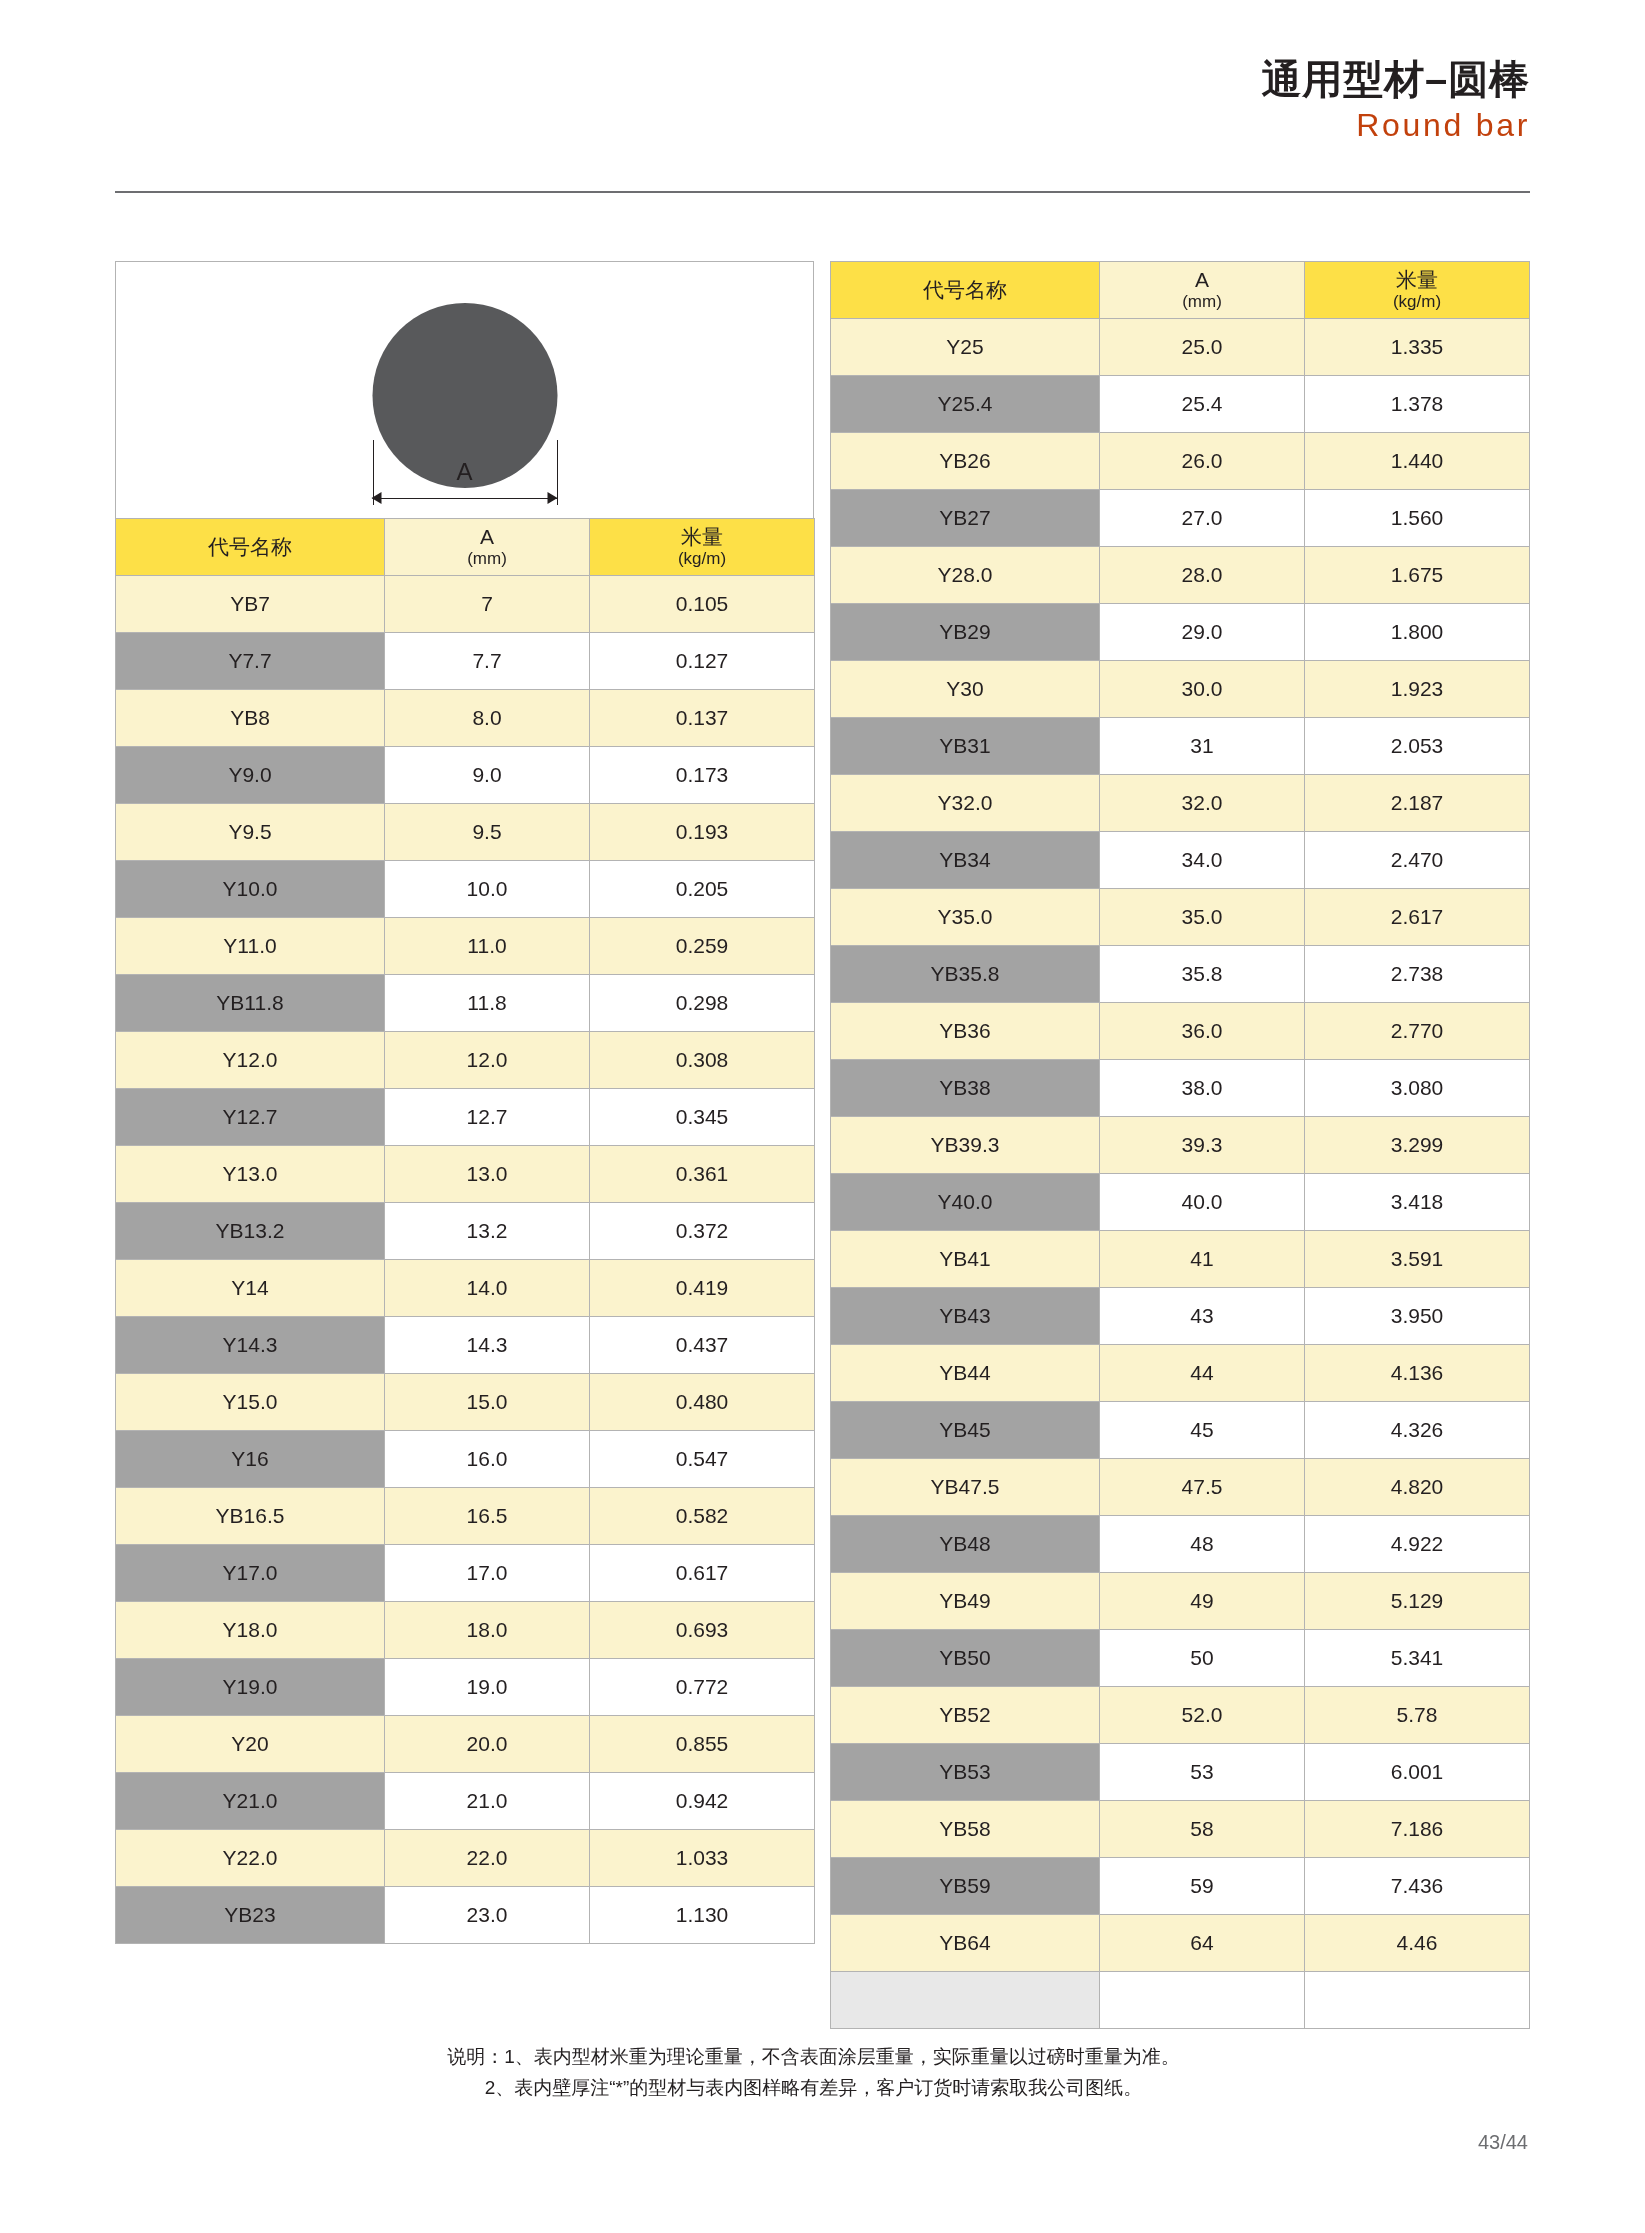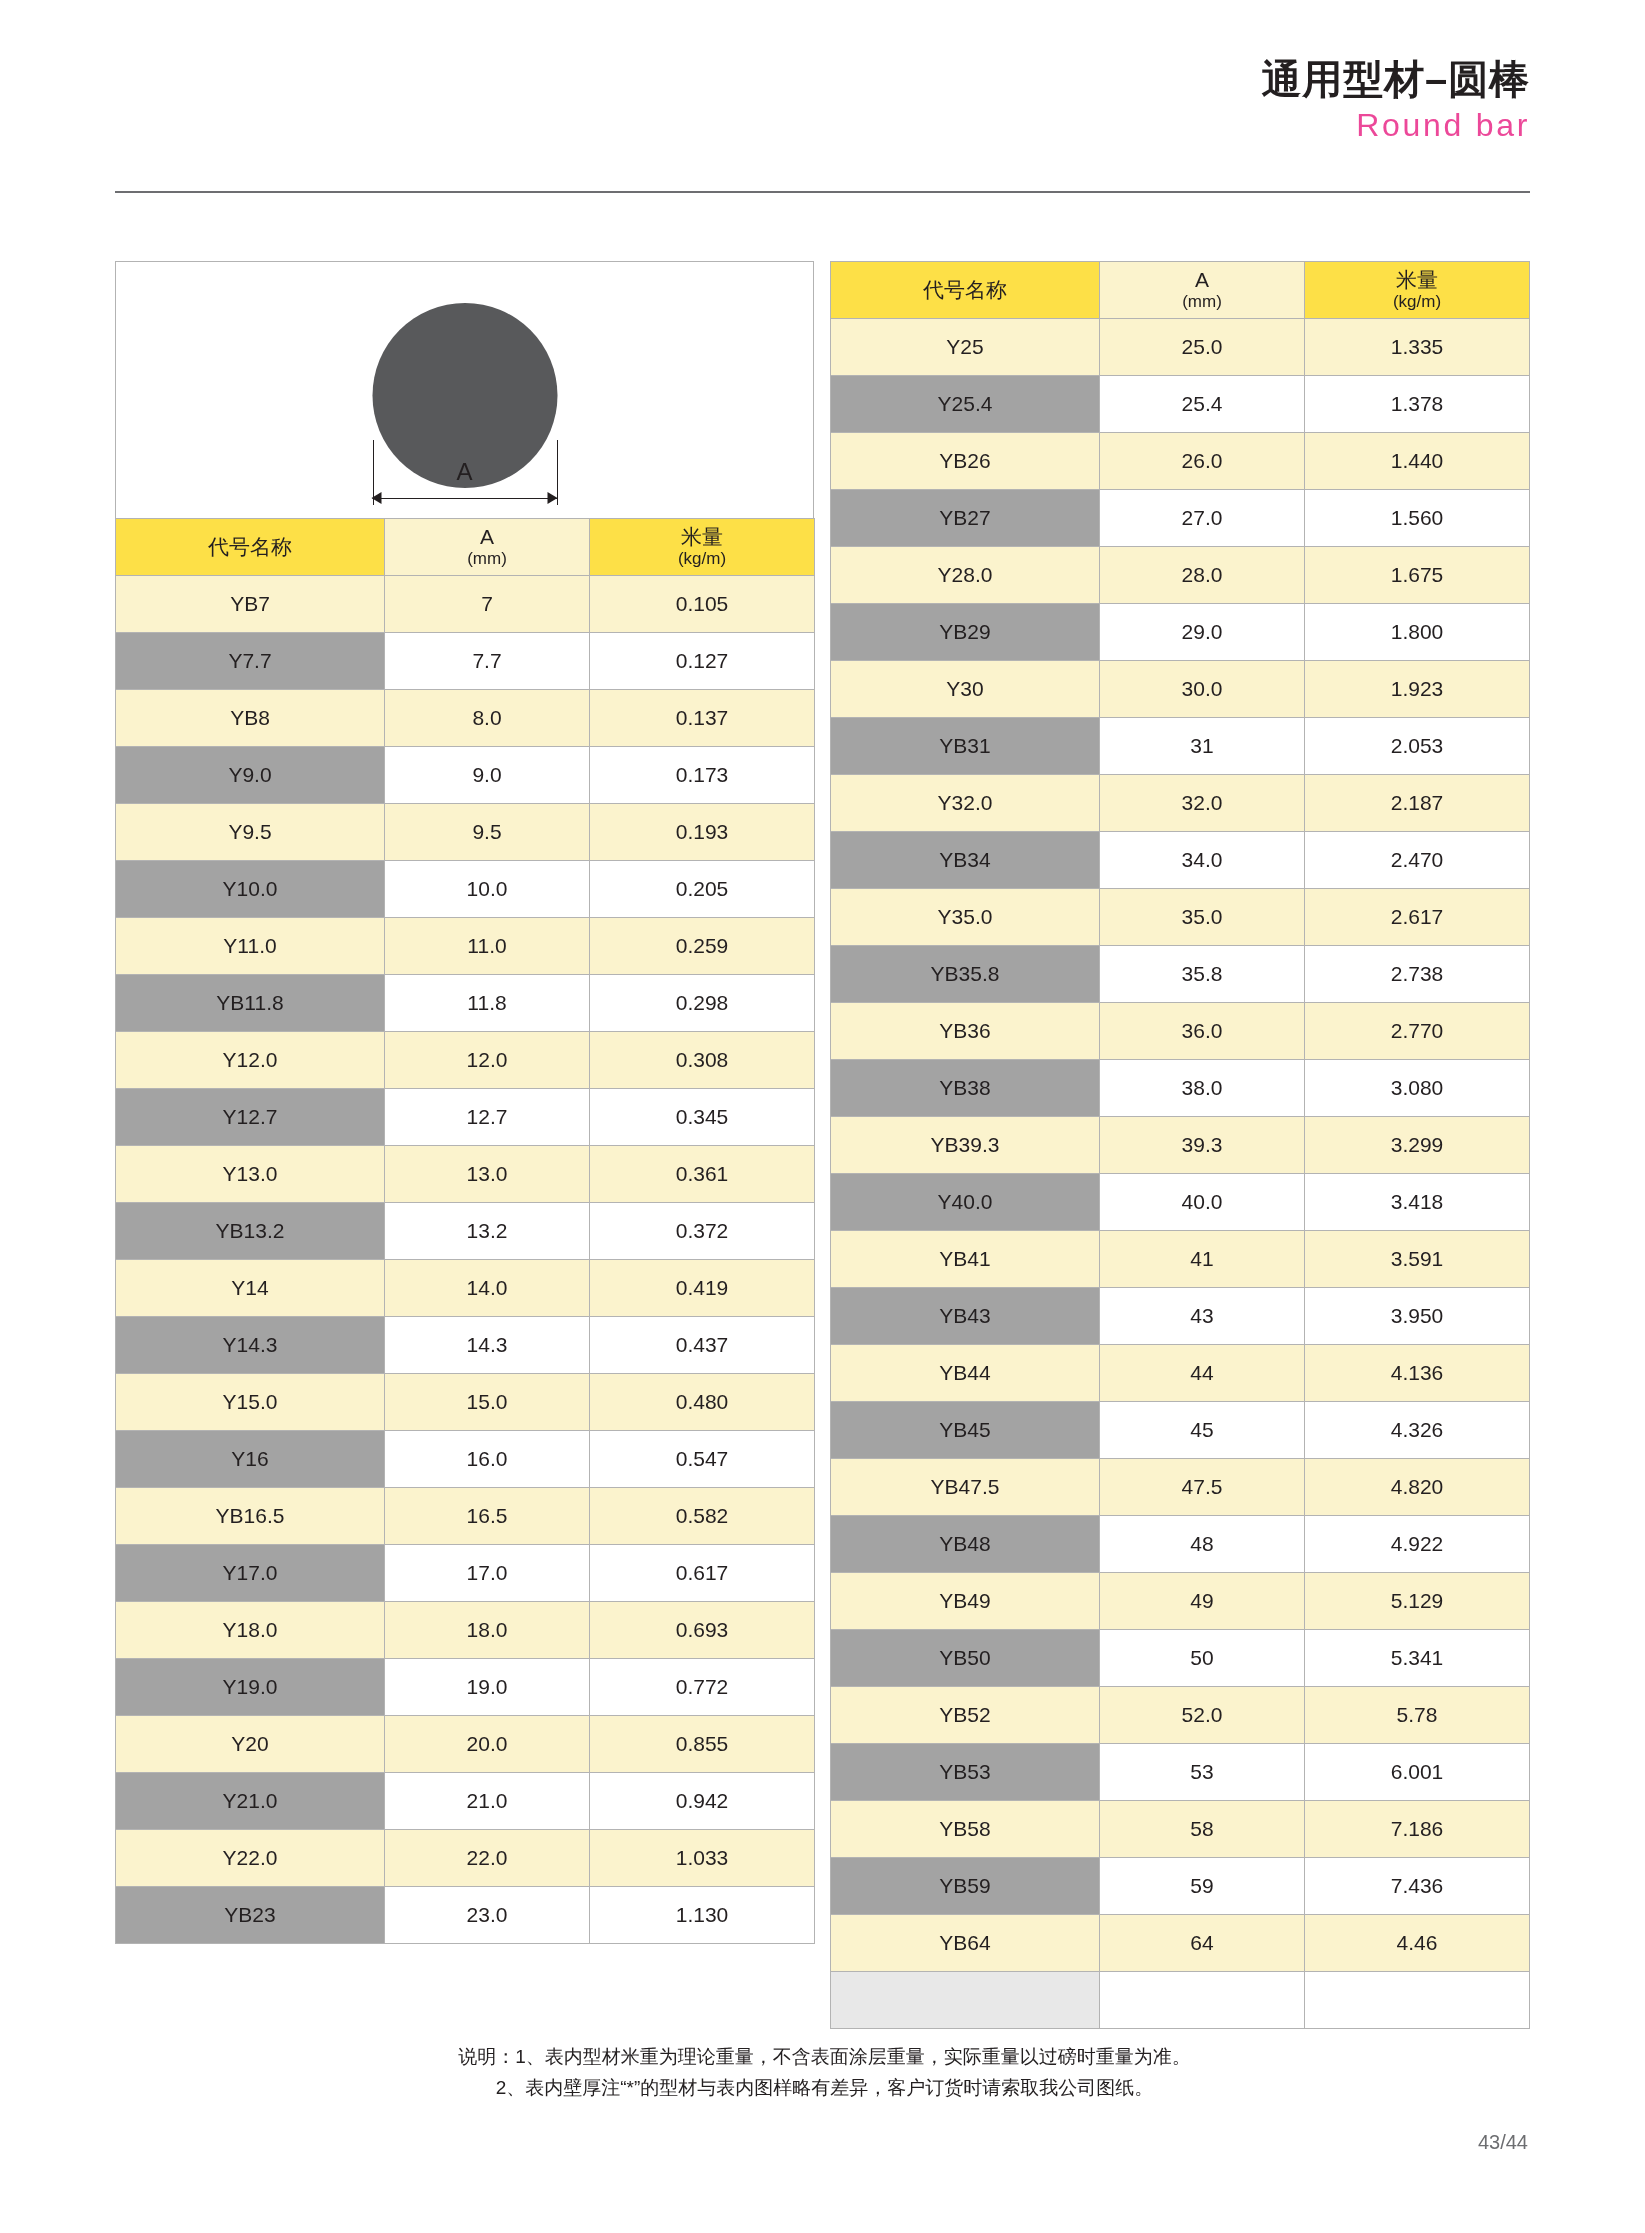--- a/index.html
+++ b/index.html
@@ -33,21 +33,21 @@
     font-size: 40px;
     font-weight: bold;
     letter-spacing: 0.9px;
     line-height: 1.15;
     color: #231f20;
   }
   .header .title-en {
     font-size: 32px;
     font-weight: normal;
     letter-spacing: 2.7px;
-    color: #ec4899;
+    color: #c2410c;
     margin-top: 5.4px;
     font-family: "Liberation Sans", sans-serif;
   }
   .header-rule {
     position: absolute;
     top: 191px;
     left: 115px;
     width: 1415px;
     height: 1.8px;
     background: #6d6e71;
@@ -173,21 +173,21 @@
     top: 196px;
     left: 50%;
     transform: translateX(-50%);
     font-size: 24px;
     color: #231f20;
   }
 
   
   .notes {
     position: absolute;
-    left: 117px;
+    left: 106px;
     top: 2041px;
     width: 1415px;
     text-align: center;
     font-size: 19px;
     line-height: 1.65;
     color: #231f20;
   }
   .notes div { white-space: nowrap; }
 
   .pagenum {

